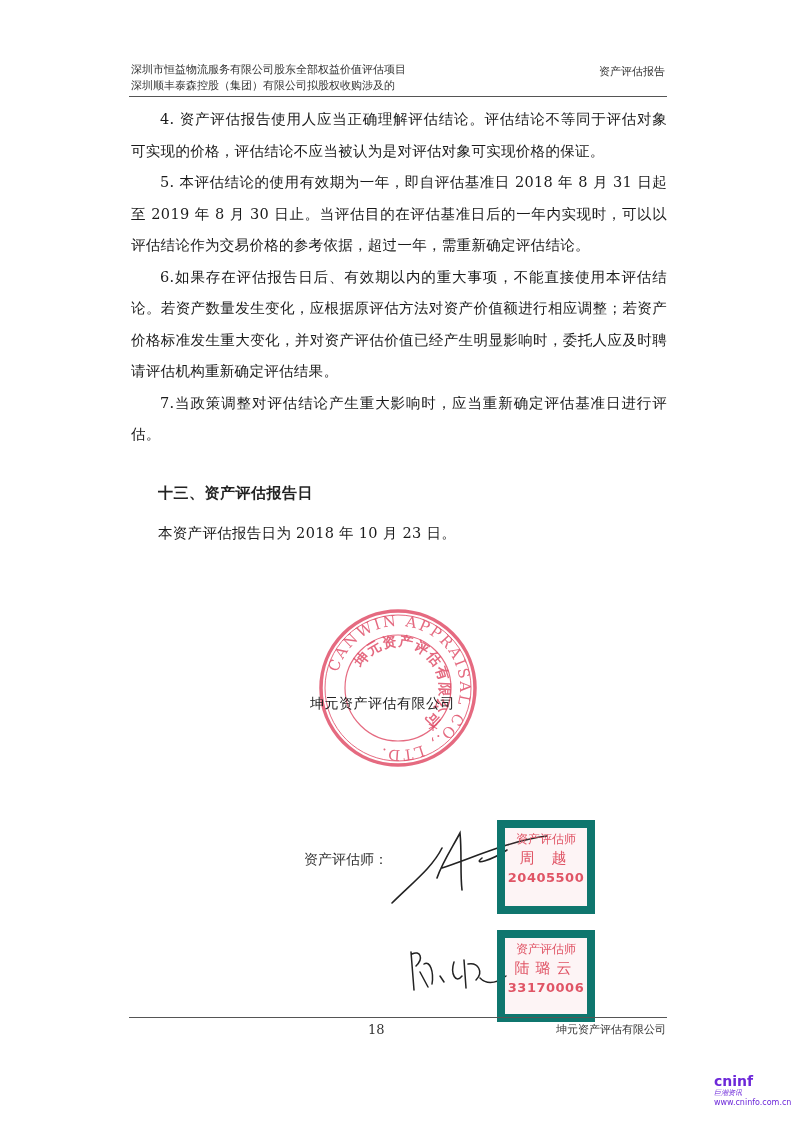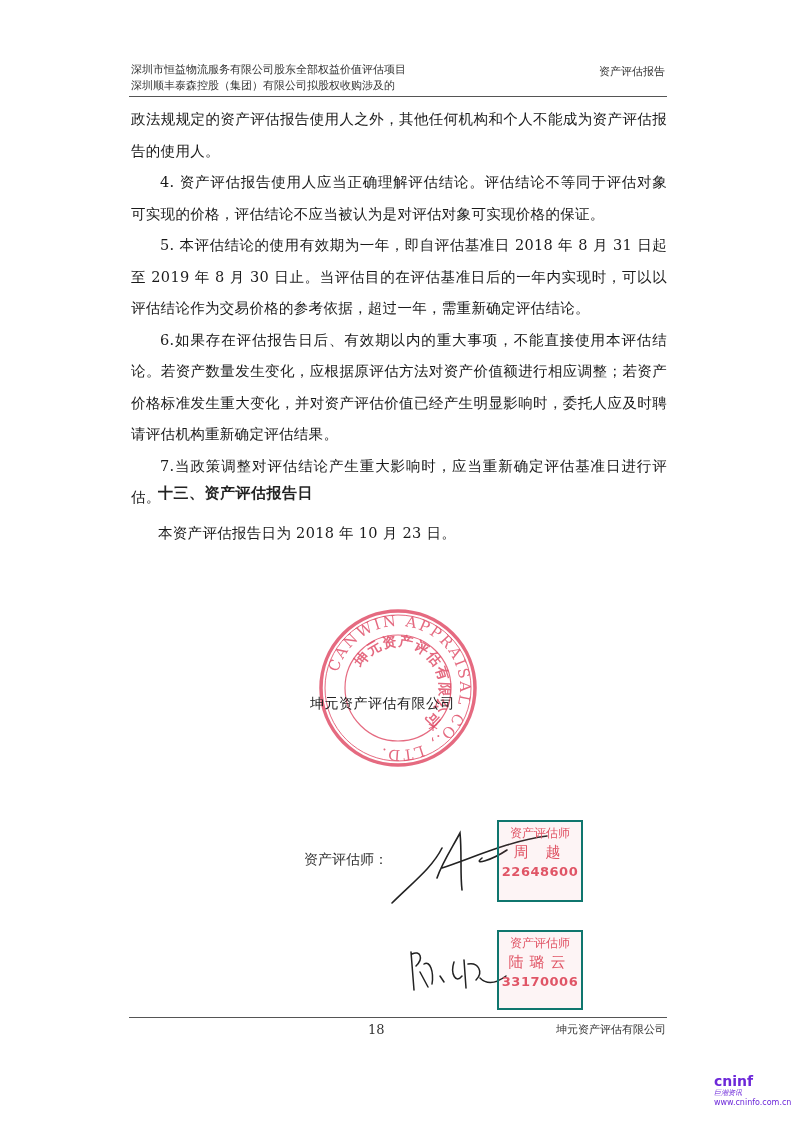--- a/index.html
+++ b/index.html
@@ -109,21 +109,21 @@
     }
     .signature-2 {
       position: absolute;
       left: 406px;
       top: 942px;
       width: 110px;
       height: 55px;
     }
     .stamp {
       position: absolute;
-      border: 2px solid #0f766e;
+      border: 8px solid #0f766e;
       background: rgba(235, 120, 130, 0.08);
       color: #e05566;
       font-family: "DejaVu Sans", "Liberation Sans", sans-serif;
       text-align: center;
     }
     .stamp .stamp-title {
       font-size: 12px;
       line-height: 16px;
       margin-top: 3px;
     }
@@ -202,21 +202,20 @@
 <div class="page-header">
   <div class="project-title">
     <div>深圳市恒益物流服务有限公司股东全部权益价值评估项目</div>
     <div>深圳顺丰泰森控股（集团）有限公司拟股权收购涉及的</div>
   </div>
   <div class="doc-type">资产评估报告</div>
 </div>
 <div class="header-rule"></div>
 
 <div class="body-text">
-  <p>政法规规定的资产评估报告使用人之外，其他任何机构和个人不能成为资产评估报告的使用人。</p>
   <p class="indent">4. 资产评估报告使用人应当正确理解评估结论。评估结论不等同于评估对象可实现的价格，评估结论不应当被认为是对评估对象可实现价格的保证。</p>
   <p class="indent">5. 本评估结论的使用有效期为一年，即自评估基准日 2018 年 8 月 31 日起至 2019 年 8 月 30 日止。当评估目的在评估基准日后的一年内实现时，可以以评估结论作为交易价格的参考依据，超过一年，需重新确定评估结论。</p>
   <p class="indent">6.如果存在评估报告日后、有效期以内的重大事项，不能直接使用本评估结论。若资产数量发生变化，应根据原评估方法对资产价值额进行相应调整；若资产价格标准发生重大变化，并对资产评估价值已经产生明显影响时，委托人应及时聘请评估机构重新确定评估结果。</p>
   <p class="indent">7.当政策调整对评估结论产生重大影响时，应当重新确定评估基准日进行评估。</p>
 </div>
 
 <div class="section-heading">十三、资产评估报告日</div>
 <div class="report-date">本资产评估报告日为 2018 年 10 月 23 日。</div>
 
 <svg class="seal" viewBox="0 0 160 160">
@@ -240,21 +239,21 @@
 
 <div class="appraiser-label">资产评估师：</div>
 
 <svg class="signature-1" viewBox="0 0 170 80">
   <path d="M10,75 C30,55 50,40 60,20 M55,50 C60,35 70,20 78,5 C80,25 78,45 80,62 M60,40 C90,30 130,12 165,8 M100,30 C90,38 110,32 125,22" fill="none" stroke="#222" stroke-width="1.6" stroke-linecap="round"></path>
 </svg>
 
 <div class="stamp stamp-1">
   <div class="stamp-title">资产评估师</div>
   <div class="stamp-name">周 越</div>
-  <div class="stamp-number">22648600</div>
+  <div class="stamp-number">20405500</div>
 </div>
 
 <svg class="signature-2" viewBox="0 0 110 55">
   <path d="M5,10 L8,48 M6,12 C14,8 18,16 10,24 M14,30 L22,45 M18,22 C24,18 28,30 26,42 M34,34 L38,40 M48,20 C44,32 50,42 56,34 M58,18 L60,46 M62,22 C72,20 78,30 70,38 M74,36 C82,44 92,40 100,34" fill="none" stroke="#222" stroke-width="1.5" stroke-linecap="round"></path>
 </svg>
 
 <div class="stamp stamp-2">
   <div class="stamp-title">资产评估师</div>
   <div class="stamp-name">陆璐云</div>
   <div class="stamp-number">33170006</div>

